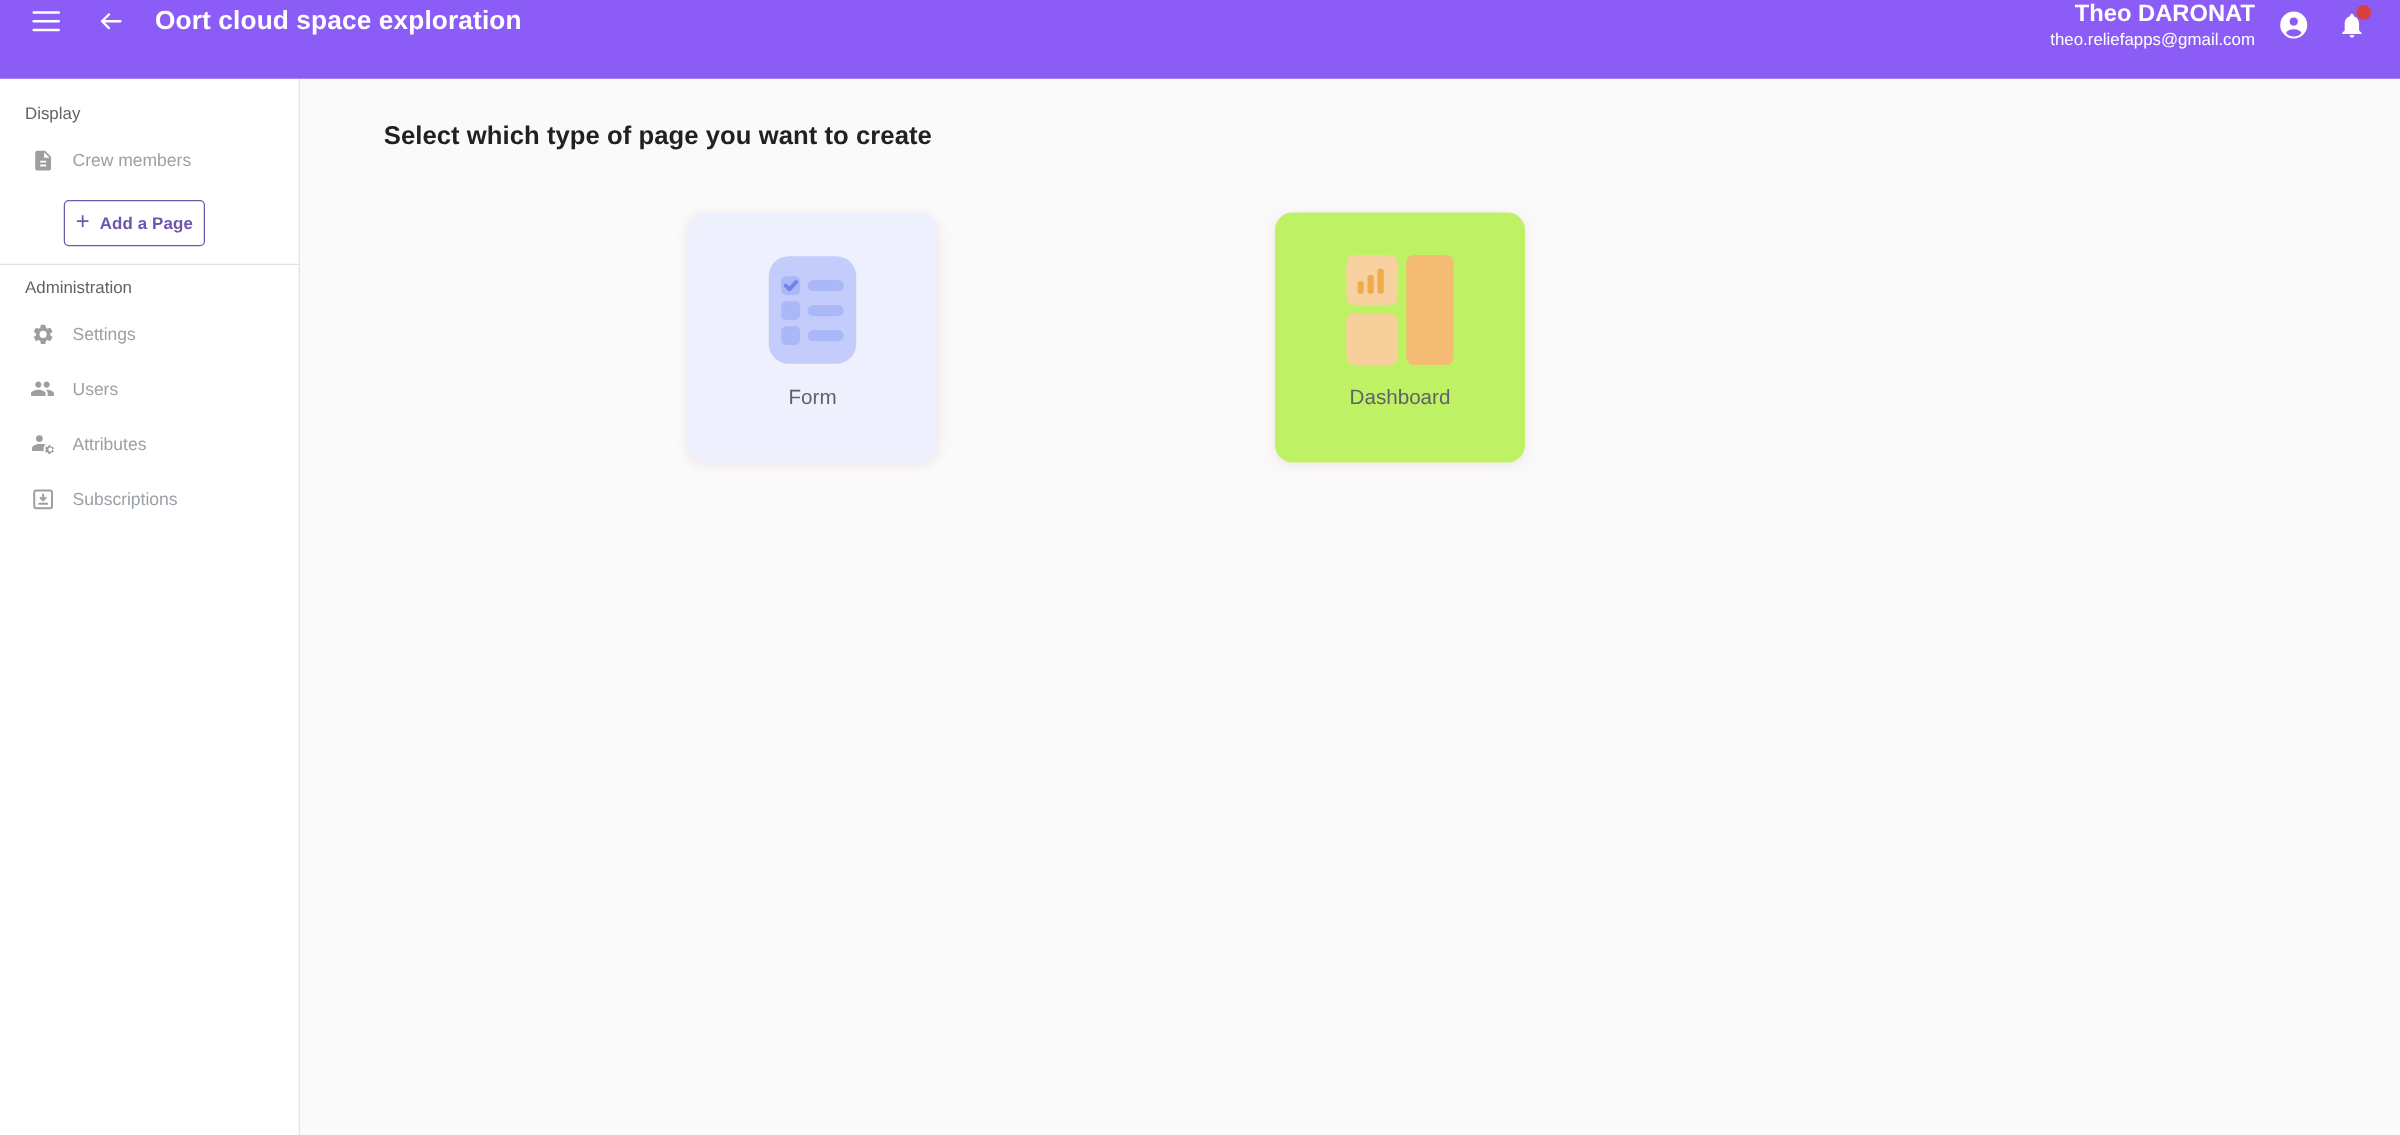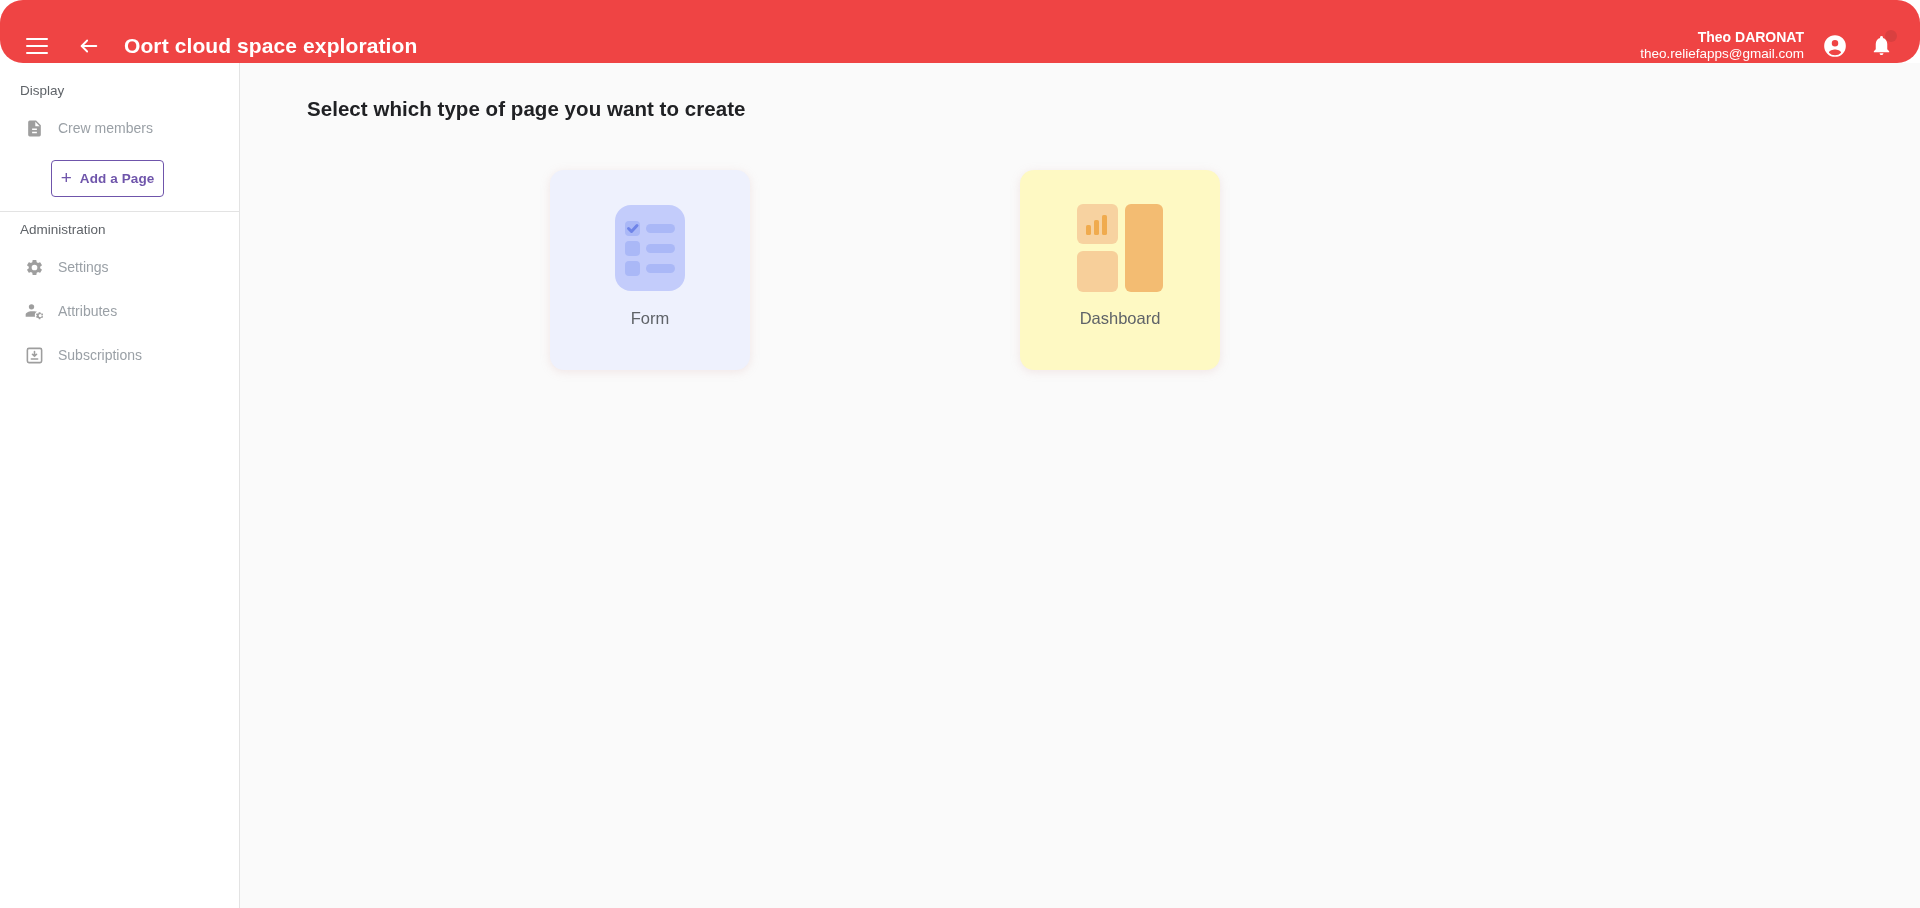--- a/index.html
+++ b/index.html
@@ -17,28 +17,27 @@
     height: 908px;
     display: flex;
     flex-direction: column;
     background: #ffffff;
   }
 
   
   .topbar {
     height: 63px;
     min-height: 63px;
-    background: #ef4444;
-    display: flex;
-    align-items: flex-end;
+    background: #8b5cf6;
+    display: flex;
+    align-items: flex-start;
     padding: 0 18px 0 20px;
     color: #ffffff;
     position: relative;
     z-index: 5;
-    border-radius: 23px;
   }
   .topbar-left {
     display: flex;
     align-items: center;
     gap: 18px;
   }
   .icon-btn {
     width: 34px;
     height: 34px;
     display: flex;
@@ -73,21 +72,21 @@
     align-items: center;
     gap: 14px;
     padding-right: 6px;
   }
   .user-text {
     display: flex;
     flex-direction: column;
     align-items: flex-end;
     line-height: 1.25;
   }
-  .user-name { font-size: 14px; font-weight: bold; }
+  .user-name { font-size: 19px; font-weight: bold; }
   .user-email { font-size: 13.5px; font-weight: normal; }
   .avatar-icon svg, .bell-icon svg { display: block; }
   .bell-wrap { position: relative; width: 30px; height: 30px; display:flex; align-items:center; justify-content:center; cursor:pointer; }
   .bell-badge {
     position: absolute;
     top: -1px;
     right: -1px;
     width: 12px;
     height: 12px;
     border-radius: 50%;
@@ -218,21 +217,21 @@
   }
   .card-art svg { display: block; }
   .card-label {
     margin-top: 13px;
     font-size: 16.5px;
     color: #5f6368;
     font-weight: normal;
   }
   .card-form { background: #eef1fd; }
   .card-workflow { background: #edf6f7; }
-  .card-dashboard { background: #fef9c3; }
+  .card-dashboard { background: #bef264; }
 </style>
 </head>
 <body>
 
 <div class="app">
 
   <div class="topbar">
     <div class="topbar-left">
       <div class="icon-btn">
         <div class="hamburger-lines">
@@ -301,20 +300,28 @@
 
       <div class="side-item">
         <span class="side-icon">
           <svg width="19" height="19" viewBox="0 0 24 24" fill="#9e9e9e">
             <path d="M19.14 12.94a7.43 7.43 0 0 0 0-1.88l2.03-1.58a.5.5 0 0 0 .12-.62l-1.92-3.32a.5.5 0 0 0-.6-.22l-2.39.96a7.3 7.3 0 0 0-1.62-.94l-.36-2.54a.5.5 0 0 0-.5-.42h-3.84a.5.5 0 0 0-.5.42l-.36 2.54c-.58.24-1.12.55-1.62.94l-2.39-.96a.5.5 0 0 0-.6.22L2.67 8.86a.5.5 0 0 0 .12.62l2.03 1.58a7.43 7.43 0 0 0 0 1.88l-2.03 1.58a.5.5 0 0 0-.12.62l1.92 3.32c.12.22.38.3.6.22l2.39-.96c.5.39 1.04.7 1.62.94l.36 2.54c.04.24.25.42.5.42h3.84c.25 0 .46-.18.5-.42l.36-2.54c.58-.24 1.12-.55 1.62-.94l2.39.96c.22.08.48 0 .6-.22l1.92-3.32a.5.5 0 0 0-.12-.62l-2.03-1.58zM12 15.6A3.6 3.6 0 1 1 12 8.4a3.6 3.6 0 0 1 0 7.2z"></path>
           </svg>
         </span>
         <span class="label">Settings</span>
       </div>
 
+      <div class="side-item">
+        <span class="side-icon">
+          <svg width="20" height="20" viewBox="0 0 24 24" fill="#9e9e9e">
+            <path d="M16 11c1.66 0 2.99-1.34 2.99-3S17.66 5 16 5c-1.66 0-3 1.34-3 3s1.34 3 3 3zm-8 0c1.66 0 2.99-1.34 2.99-3S9.66 5 8 5C6.34 5 5 6.34 5 8s1.34 3 3 3zm0 2c-2.33 0-7 1.17-7 3.5V19h14v-2.5c0-2.33-4.67-3.5-7-3.5zm8 0c-.29 0-.62.02-.97.05 1.16.84 1.97 1.97 1.97 3.45V19h6v-2.5c0-2.33-4.67-3.5-7-3.5z"></path>
+          </svg>
+        </span>
+        <span class="label">Users</span>
+      </div>
 
 
       <div class="side-item">
         <span class="side-icon">
           <svg width="20" height="20" viewBox="0 0 24 24" fill="#9e9e9e">
             <circle cx="9" cy="7" r="3.2"></circle>
             <path d="M9 12.2c-3.1 0-7 1.6-7 3.9V19h11.4a5.6 5.6 0 0 1-.4-2c0-1.9 1-3.6 2.5-4.5-1.7-.2-4.3-.3-6.5-.3z"></path>
             <path d="M21.9 17.9c.02-.2.02-.4 0-.6l.9-.7a.25.25 0 0 0 .06-.3l-.85-1.47a.24.24 0 0 0-.3-.1l-1.06.42c-.22-.17-.46-.31-.72-.42l-.16-1.12a.24.24 0 0 0-.24-.2h-1.7a.24.24 0 0 0-.24.2l-.16 1.12c-.26.11-.5.25-.72.42l-1.06-.42a.24.24 0 0 0-.3.1l-.85 1.47a.25.25 0 0 0 .06.3l.9.7c-.02.2-.02.4 0 .6l-.9.7a.25.25 0 0 0-.06.3l.85 1.47c.06.11.19.15.3.1l1.06-.42c.22.17.46.31.72.42l.16 1.12c.02.12.12.2.24.2h1.7c.12 0 .22-.08.24-.2l.16-1.12c.26-.11.5-.25.72-.42l1.06.42c.11.05.24 0 .3-.1l.85-1.47a.25.25 0 0 0-.06-.3l-.9-.7zm-2.4 1.5a1.9 1.9 0 1 1 0-3.8 1.9 1.9 0 0 1 0 3.8z"></path>
           </svg>
         </span>

